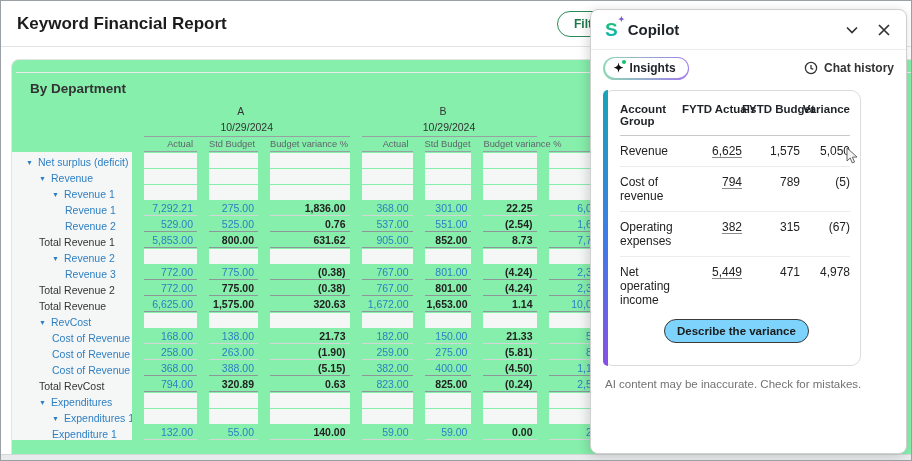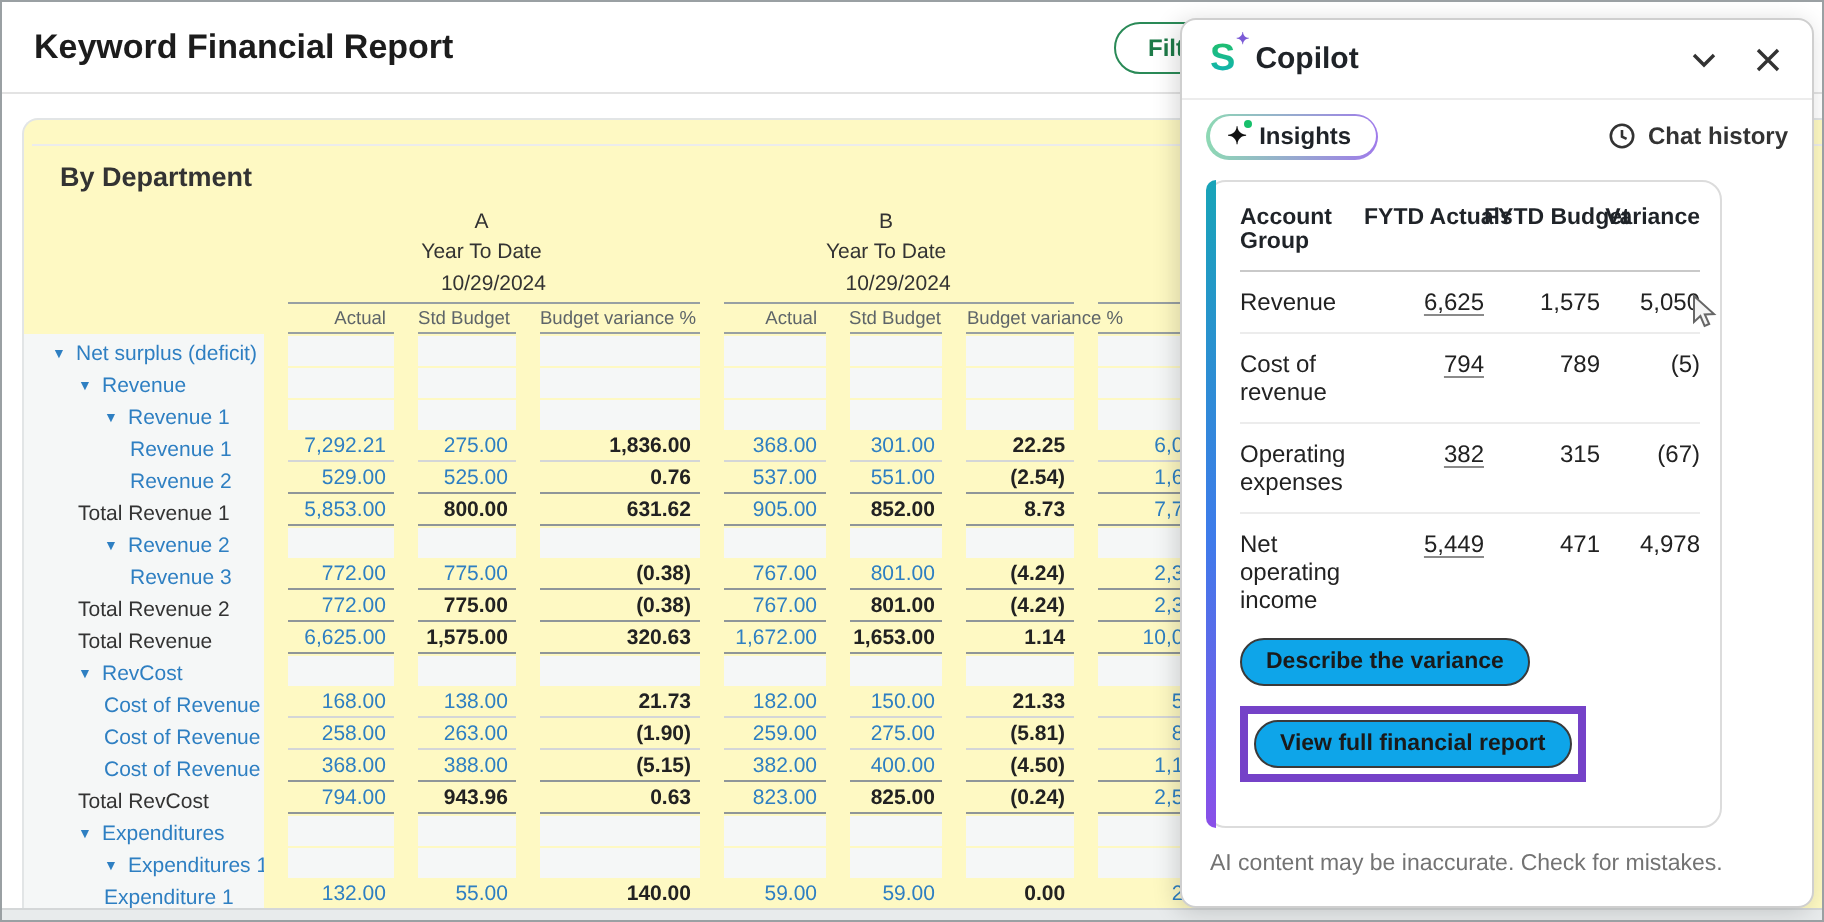--- a/index.html
+++ b/index.html
@@ -5,21 +5,21 @@
   * { margin:0; padding:0; box-sizing:border-box; }
   body { font-family:"Liberation Sans", sans-serif; background:#fff; }
   .screen { position:relative; width:912px; height:461px; border:1px solid #9aa0a3; background:#fff; overflow:hidden; }
 
   
   .page-header { height:46px; border-bottom:1px solid #e3e3e3; display:flex; align-items:center; padding:0 16px; position:relative; }
   .page-title { font-size:17px; font-weight:bold; color:#1c1c1c; }
   .filter-btn { position:absolute; left:556px; top:10px; height:26px; padding:0 16px; border:1px solid #2a8a57; border-radius:14px; background:#fff; color:#1d7a48; font-weight:bold; font-size:12px; font-family:"Liberation Sans",sans-serif; cursor:pointer; }
 
   
-  .card { position:absolute; left:10px; top:58px; right:-2px; bottom:6px; background:#fef9c3; border:1px solid #e2e5e6; border-right:none; border-bottom:none; border-radius:8px 0 0 0; }
+  .card { position:absolute; left:10px; top:58px; right:-2px; bottom:6px; background:#86efac; border:1px solid #e2e5e6; border-right:none; border-bottom:none; border-radius:8px 0 0 0; }
   .topline { margin:12px 0 0 4px; border-top:1px solid #ececec; }
   .section-title { margin:8px 0 8px 18px; font-size:13.5px; font-weight:bold; color:#333; }
 
   table.report { border-collapse:collapse; table-layout:fixed; width:610px; margin-left:0; }
   table.report td, table.report th { vertical-align:bottom; font-weight:normal; }
   .gname { text-align:center; font-size:10.5px; color:#333; padding-bottom:2px; }
   .gperiod { text-align:center; font-size:10.5px; color:#333; padding-bottom:2px; }
   .gdate div { margin-left:12px; text-align:center; font-size:10.5px; color:#333; padding-bottom:3px; border-bottom:1px solid #98a0a3; }
   .sh { margin-left:12px; border-bottom:1px solid #98a0a3; color:#5e6569; font-size:9.3px; text-align:right; padding:2px 4px 2px 0; white-space:nowrap; }
   tr.hrow { height:15px; }
@@ -62,21 +62,21 @@
   table.ai { border-collapse:collapse; table-layout:fixed; width:230px; }
   table.ai th { font-size:11.5px; font-weight:bold; color:#1f2328; text-align:right; padding:6px 0 8px; border-bottom:1px solid #c9c9c9; vertical-align:top; white-space:nowrap; }
   table.ai th.g { text-align:left; white-space:normal; }
   table.ai td { font-size:12px; color:#222; text-align:right; padding:8px 0; border-bottom:1px solid #ececec; vertical-align:top; }
   table.ai td.g { text-align:left; padding-right:4px; }
   table.ai tr:last-child td { border-bottom:none; }
   .drill { text-decoration:underline; text-decoration-color:#8a8a8a; text-underline-offset:2px; cursor:pointer; }
   td.neg { color:#e25767; }
 
   .sugs { margin-top:4px; }
-  .pill { display:inline-block; border:1.4px solid #3a3a3a; border-radius:16px; padding:5px 12px; font-weight:bold; font-size:11.5px; color:#1a1a1a; background:#0ea5e9; font-family:"Liberation Sans",sans-serif; white-space:nowrap; cursor:pointer; }
+  .pill { display:inline-block; border:1.4px solid #3a3a3a; border-radius:16px; padding:5px 12px; font-weight:bold; font-size:11.5px; color:#1a1a1a; background:#7dd3fc; font-family:"Liberation Sans",sans-serif; white-space:nowrap; cursor:pointer;margin-left:44px; }
   .sug { display:block; margin:0 0 10px 0; }
   .hlbox { display:inline-block; border:4px solid #7542c8; padding:3px; margin-top:0px; }
   .disclaimer { margin:12px 14px 10px 14px; font-size:11.5px; color:#737373; }
 
   .cursor { position:absolute; left:845px; top:146px; z-index:30; }
 </style>
 </head>
 <body>
 
 <div class="screen">
@@ -101,26 +101,20 @@
           <col style="width:64px">
           <col style="width:84px">
       </colgroup>
       <thead>
         <tr class="hrow">
           <td></td>
           <td class="gname" colspan="3">A</td>
           <td class="gname" colspan="3">B</td>
           <td class="gname"></td>
         </tr>
-        <tr class="hrow">
-          <td></td>
-          <td class="gperiod" colspan="3">Year To Date</td>
-          <td class="gperiod" colspan="3">Year To Date</td>
-          <td class="gperiod"></td>
-        </tr>
         <tr class="hrow date">
           <td></td>
           <td class="gdate" colspan="3">
               <div>10/29/2024</div>
             </td>
           <td class="gdate" colspan="3">
               <div>10/29/2024</div>
             </td>
           <td class="gdate">
               <div></div>
@@ -487,21 +481,21 @@
             <td class="vcol">
               <div class="cv link dark">1,191.00</div>
             </td>
           </tr>
           <tr class="drow">
             <td class="lbl total" style="padding-left: 27px;"><span class="txt">Total RevCost</span></td>
             <td class="vcol">
               <div class="cv link dark">794.00</div>
             </td>
             <td class="vcol">
-              <div class="cv plain dark">943.96</div>
+              <div class="cv plain dark">320.89</div>
             </td>
             <td class="vcol">
               <div class="cv plain dark">0.63</div>
             </td>
             <td class="vcol">
               <div class="cv link dark">823.00</div>
             </td>
             <td class="vcol">
               <div class="cv plain dark">825.00</div>
             </td>
@@ -659,21 +653,20 @@
             <tr>
               <td class="g">Net operating income</td>
               <td><span class="drill">5,449</span></td>
               <td>471</td>
               <td>4,978</td>
             </tr>
           </tbody>
       </table>
       <div class="sugs" id="sugs">
           <div class="sug"><button class="pill">Describe the variance</button></div>
-          <div class="sug"><div class="hlbox"><button class="pill">View full financial report</button></div></div>
         </div>
     </div>
 
     <div class="disclaimer">AI content may be inaccurate. Check for mistakes.</div>
 
   </div>
 
   <svg class="cursor" width="14" height="18" viewBox="0 0 14 18">
     <path d="M1 1 L1 14 L4.2 11 L6.3 16 L8.6 15 L6.4 10.2 L11 10 Z" fill="#f4f4f4" stroke="#666" stroke-width="1"></path>
   </svg>

